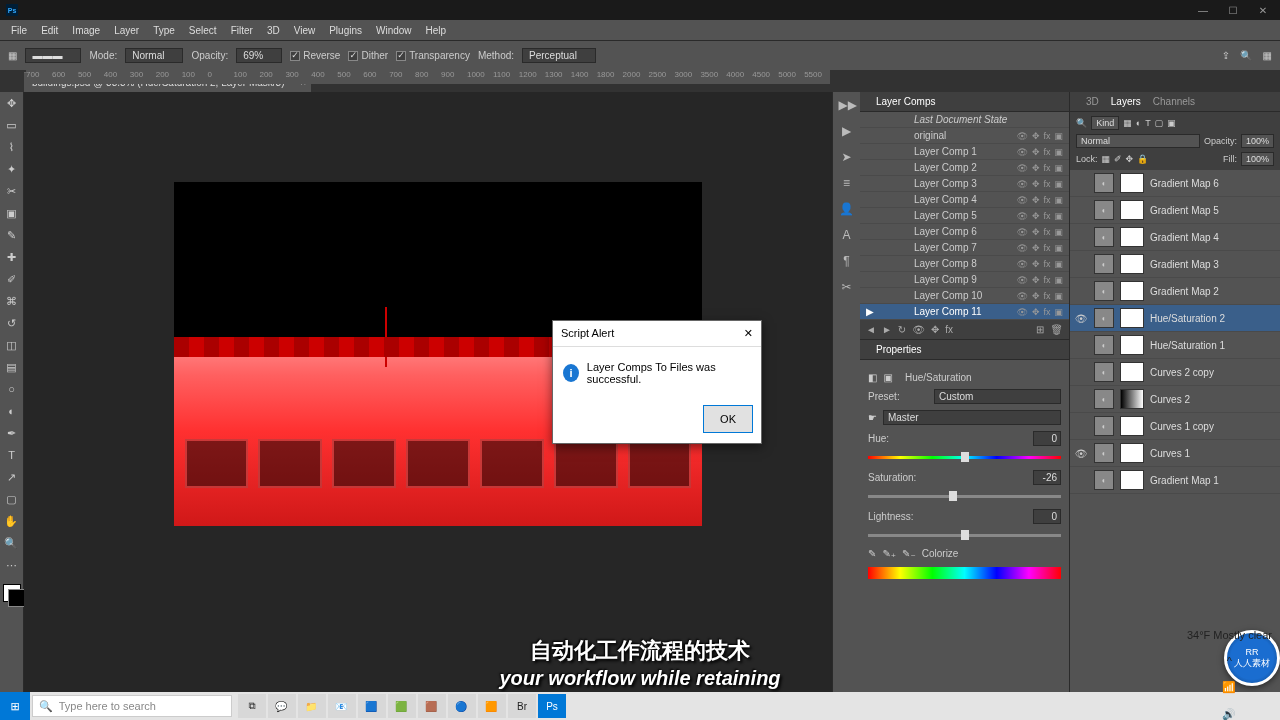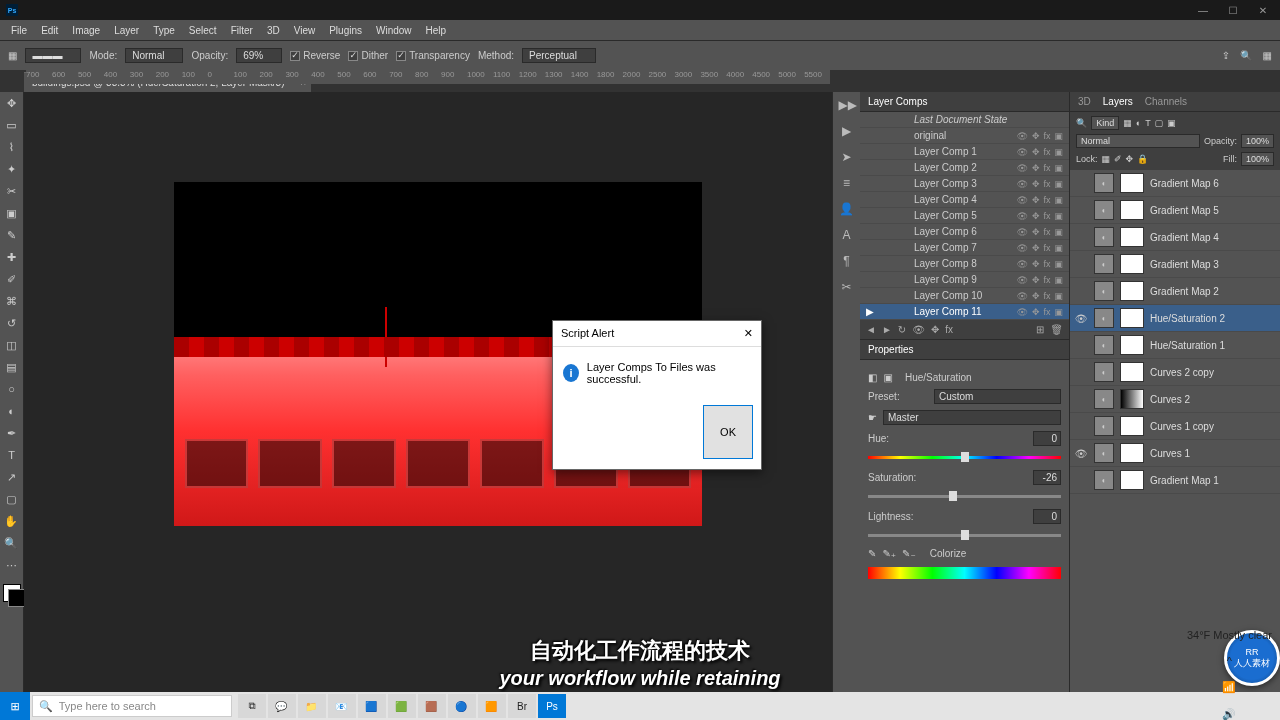--- a/index.html
+++ b/index.html
@@ -47,21 +47,21 @@
 
 
 .right-strip { width: 28px; background:#535353; border-left:1px solid #2a2a2a; display:flex; flex-direction:column; align-items:center; gap:10px; padding-top:6px;}
 .right-strip div { width:16px; height:16px; color:#bbb; font-size:12px; text-align:center;}
 
 
 .panels { width: 420px; background: #535353; display:flex; }
 .panels-left { width: 210px; display:flex; flex-direction:column; border-right:1px solid #2a2a2a;}
 .panels-right { width: 210px; display:flex; flex-direction:column;}
 
-.panel-header { background:#3f3f3f; padding:4px 8px; font-size:10px; color:#ddd; display:flex; gap:12px; border-bottom:1px solid #2a2a2a;}
+.panel-header { background:#3f3f3f; padding:4px 16px; font-size:10px; color:#ddd; display:flex; gap:12px; border-bottom:1px solid #2a2a2a;}
 .panel-header span{ color:#999; }
 .panel-header span.active{ color:#fff; }
 
 
 .layer-comps { flex:0 0 auto; }
 .lc-body { background:#535353; max-height:210px; overflow:hidden;}
 .lc-row { display:flex; align-items:center; padding:2px 6px; font-size:10px; color:#ccc; border-bottom:1px solid #4a4a4a;}
 .lc-row.sel { background:#3a5f8a; color:#fff;}
 .lc-row .lc-name { flex:1; padding-left:6px;margin-left:28px;}
 .lc-row .lc-icons { display:flex; gap:4px; color:#999; font-size:9px;}
@@ -94,21 +94,21 @@
 .mask-thumb { width:24px; height:20px; background:#fff; border:1px solid #333;}
 .mask-thumb.grad { background:linear-gradient(90deg,#000,#fff);}
 .layer-name { flex:1; color:#ddd;}
 
 
 .dialog { position:absolute; left:552px; top:320px; width:210px; background:#fff; border:1px solid #666; box-shadow:0 3px 10px rgba(0,0,0,0.5); color:#000; font-size:11px;}
 .dialog .dlg-title { background:#fff; padding:6px 8px; display:flex; justify-content:space-between; border-bottom:1px solid #ddd;}
 .dialog .dlg-body { padding:14px 10px; display:flex; align-items:center; gap:8px;}
 .dialog .info-icon { width:18px; height:18px; border-radius:50%; background:#1976d2; color:#fff; display:flex; align-items:center; justify-content:center; font-weight:bold; font-size:11px;}
 .dialog .dlg-foot { padding:6px 8px 10px; display:flex; justify-content:flex-end;}
-.dialog button { background:#e1e1e1; border:1px solid #0078d7; padding:20px 16px; font-size:11px;}
+.dialog button { background:#e1e1e1; border:1px solid #0078d7; padding:7px 16px; font-size:11px;}
 
 
 .subtitle-cn { position:absolute; bottom:54px; left:0; right:0; text-align:center; font-size:22px; font-weight:bold; color:#fff; text-shadow:2px 2px 3px #000, -1px -1px 2px #000;}
 .subtitle-en { position:absolute; bottom:30px; left:0; right:0; text-align:center; font-size:20px; font-style:italic; font-weight:bold; color:#fff; text-shadow:2px 2px 3px #000, -1px -1px 2px #000;margin-top:8px;}
 
 
 .taskbar { position:absolute; bottom:0; left:0; right:0; height:28px; background:#e4e4e4; display:flex; align-items:center; font-size:11px; color:#222;}
 .taskbar .start { width:30px; height:28px; background:#0078d7; color:#fff; display:flex; align-items:center; justify-content:center;}
 .taskbar .search { width:200px; height:22px; background:#fff; border:1px solid #ccc; margin-left:2px; display:flex; align-items:center; padding:0 6px; color:#888; gap:6px;}
 .taskbar .tb-icons { display:flex; gap:2px; margin-left:6px;}
@@ -457,21 +457,21 @@
               <span class="val">0</span>
             </div>
           <div class="slider">
               <div class="track"></div>
               <div class="thumb" style="left:50%"></div>
             </div>
           <div class="prop-row">
               <span>✎</span>
               <span>✎₊</span>
               <span>✎₋</span>
-              <span style="margin-left:8px"><span class="chk"></span><span>Colorize</span></span>
+              <span style=""><span class="chk"></span><span>Colorize</span></span>
             </div>
           <div class="gradient-strip"></div>
         </div>
       </div>
     </div>
 
     <div class="panels-right">
       <div class="layers-panel">
         <div class="panel-header">
           <span>3D</span>

